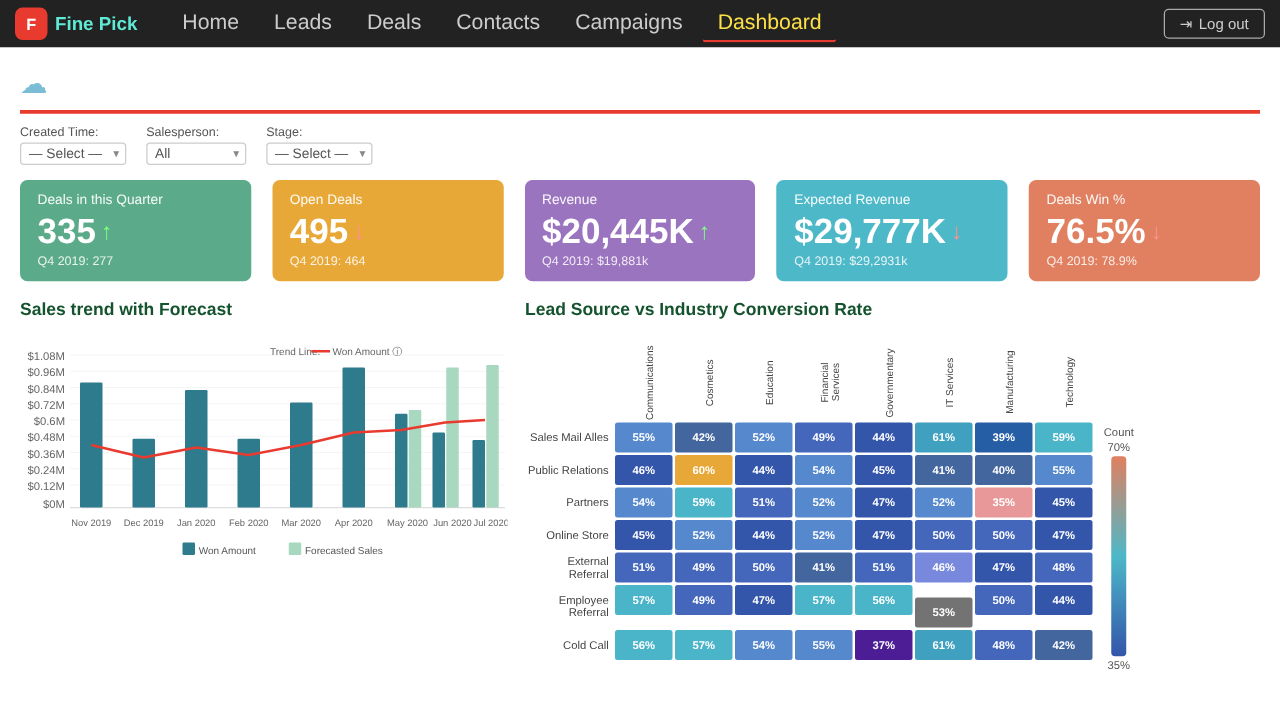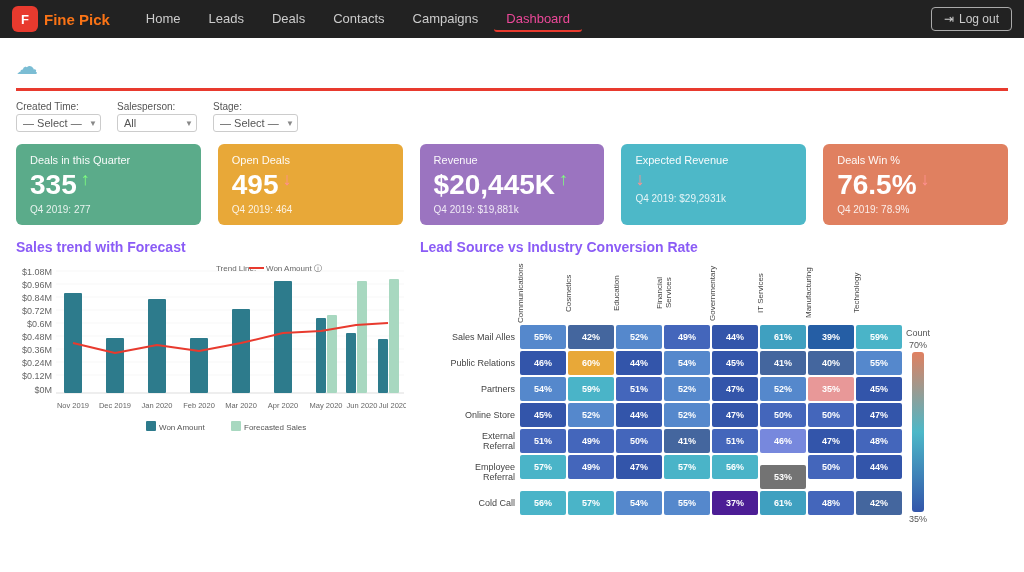--- a/index.html
+++ b/index.html
@@ -19,31 +19,31 @@
       gap: 6px;
       margin-right: 24px;
     }
     .logo-icon {
       width: 26px; height: 26px;
       background: #e83a2e;
       border-radius: 6px;
       display: flex; align-items: center; justify-content: center;
       color: white; font-weight: bold; font-size: 13px;
     }
-    .logo-text { color: #f97316; font-size: 15px; font-weight: bold; }
+    .logo-text { color: #5eead4; font-size: 15px; font-weight: bold; }
     .nav-links { display: flex; gap: 4px; flex: 1; }
     .nav-link {
       color: #ccc;
       padding: 4px 12px;
       cursor: pointer;
-      font-size: 13px;
+      font-size: 17px;
       border-radius: 3px;
     }
     .nav-link.active {
-      color: #ec4899;
+      color: #fde047;
       border-bottom: 2px solid #e83a2e;
     }
     .logout-btn {
       background: transparent;
       border: 1px solid #aaa;
       color: #ccc;
       padding: 4px 12px;
       border-radius: 4px;
       cursor: pointer;
       font-size: 12px;
@@ -105,41 +105,40 @@
       border-radius: 6px;
       padding: 10px 14px;
       color: white;
     }
     .kpi-card.green { background: #5bab8a; }
     .kpi-card.yellow { background: #e8a838; }
     .kpi-card.purple { background: #9b74c0; }
     .kpi-card.teal { background: #4db8c8; }
     .kpi-card.orange { background: #e08060; }
     .kpi-label { font-size: 11px; opacity: 0.95; margin-bottom: 4px; }
-    .kpi-value { font-size: 28px; font-weight: bold; line-height: 1.1; display: flex; gap: 4px; }
+    .kpi-value { font-size: 28px; font-weight: bold; line-height: 1.1; display: flex; align-items: center; gap: 4px; }
     .kpi-prev { font-size: 10px; opacity: 0.85; margin-top: 3px; }
     .arrow-up { color: #7fff7f; font-size: 18px; }
     .arrow-down { color: #ff9090; font-size: 18px; }
 
     
     .charts-row { display: flex; gap: 14px; }
     .chart-panel { flex: 1; }
-    .chart-title { font-size: 14px; font-weight: bold; color: #8b5cf6; margin-bottom: 8px; }
+    .chart-title { font-size: 14px; font-weight: bold; color: #14532d; margin-bottom: 21px; }
 
     
     .bar-chart-container { position: relative; }
     .heatmap-row { display: flex; align-items: center; margin-bottom: 2px; }
     .heatmap-row-label {
       font-size: 9px;
       color: #444;
       width: 72px;
       text-align: right;
       padding-right: 5px;
       flex-shrink: 0;
-      margin-left: 28px;
     }
     .heatmap-cells { display: flex; gap: 2px; }
     .heatmap-cell {
       width: 46px;
       height: 24px;
       display: flex;
       align-items: center;
       justify-content: center;
       font-size: 9px;
       color: white;
@@ -241,20 +240,21 @@
         <div class="kpi-label">Revenue</div>
         <div class="kpi-value">
           <span>$20,445K</span>
           <span class="arrow-up">↑</span>
         </div>
         <div class="kpi-prev">Q4 2019: $19,881k</div>
       </div>
       <div class="kpi-card teal">
         <div class="kpi-label">Expected Revenue</div>
         <div class="kpi-value">
+          <span>$29,777K</span>
           <span class="arrow-down">↓</span>
         </div>
         <div class="kpi-prev">Q4 2019: $29,2931k</div>
       </div>
       <div class="kpi-card orange">
         <div class="kpi-label">Deals Win %</div>
         <div class="kpi-value">
           <span>76.5%</span>
           <span class="arrow-down">↓</span>
         </div>

